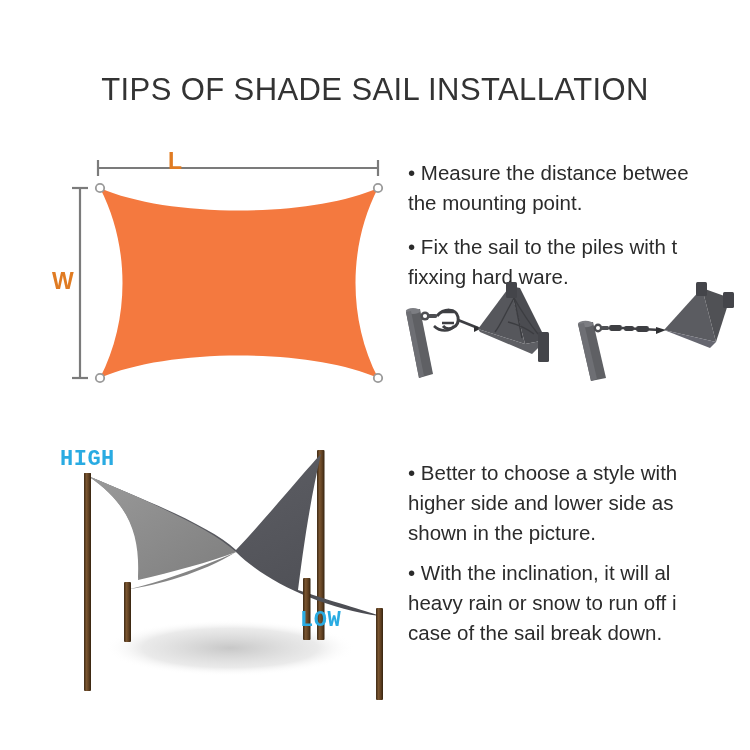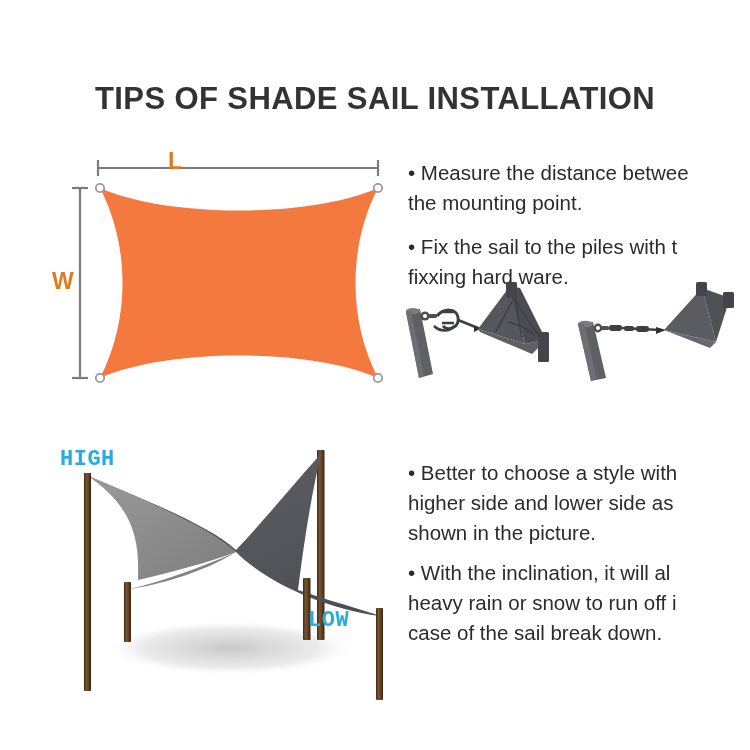--- a/index.html
+++ b/index.html
@@ -19,25 +19,24 @@
   }
 
   
   #title {
     position: absolute;
     left: 0;
     top: 72px;
     width: 750px;
     text-align: center;
     font-size: 31px;
-    font-weight: bold;
+    font-weight: normal;
     letter-spacing: 0.4px;
     color: #333333;
     white-space: nowrap;
-    margin-top: 9px;
   }
 
   
   #sail-diagram {
     position: absolute;
     left: 60px;
     top: 140px;
     width: 340px;
     height: 260px;
   }
@@ -96,21 +95,21 @@
   }
   .hl-label {
     position: absolute;
     font-weight: bold;
     font-size: 22px;
     color: #29ABE2;
     letter-spacing: 0.5px;
     font-family: Liberation Mono, monospace;
   }
   #label-high { left: 60px;  top: 447px; }
-  #label-low  { left: 308px; top: 608px; }
+  #label-low  { left: 300px; top: 608px; }
 </style>
 </head>
 <body>
 
 <div id="page">
 
   <div id="title">TIPS OF SHADE SAIL INSTALLATION</div>
 
   <div id="sail-diagram">
     <svg width="340" height="260" viewBox="0 0 340 260">

